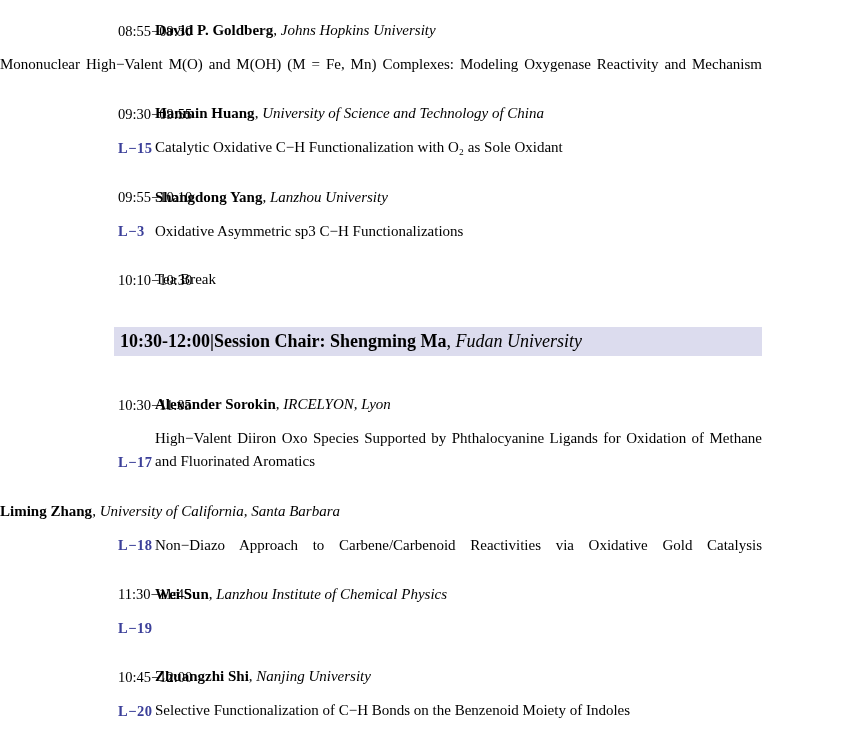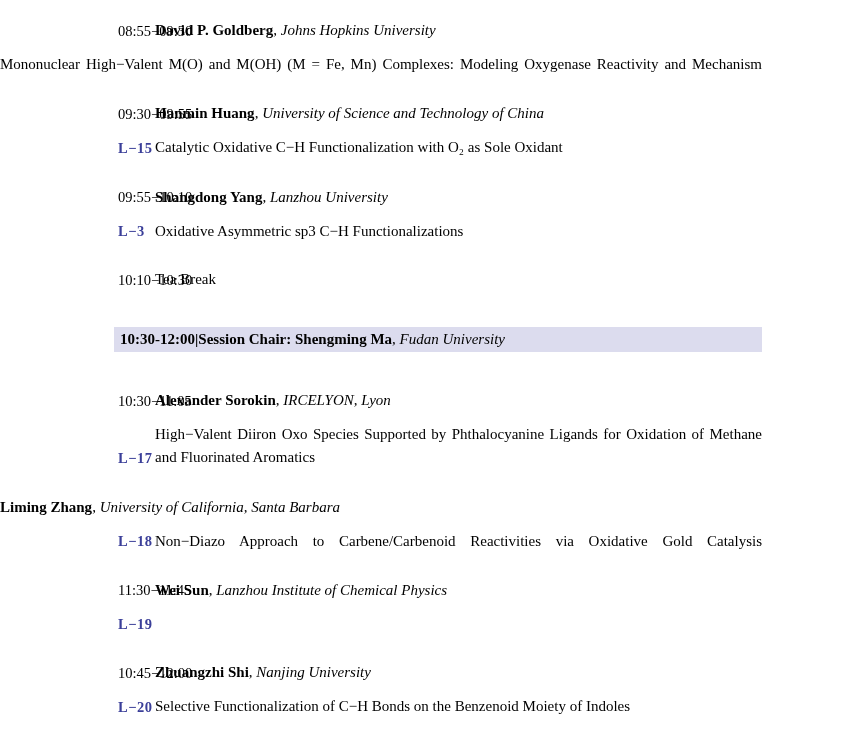--- a/index.html
+++ b/index.html
@@ -78,21 +78,21 @@
   }
   .row-gap-s { height: 11px; }
   .row-gap-m { height: 18px; }
   .row-gap-l { height: 25px; }
 
   .session-bar {
     background: #dcdcee;
     margin: 0 88px 0 114px;
     padding: 4px 0 4px 6px;
     box-sizing: border-box;
-    font-size: 15px;
+    font-size: 18px;
     white-space: nowrap;
   }
   .session-bar .sb-time { font-weight: bold; }
   .session-bar .sb-sep { font-weight: bold; }
   .session-bar .sb-label { font-weight: bold; }
   .session-bar .sb-chair { font-weight: bold; }
   .session-bar .sb-affil { font-style: italic; }
 </style>
 </head>
 <body>

